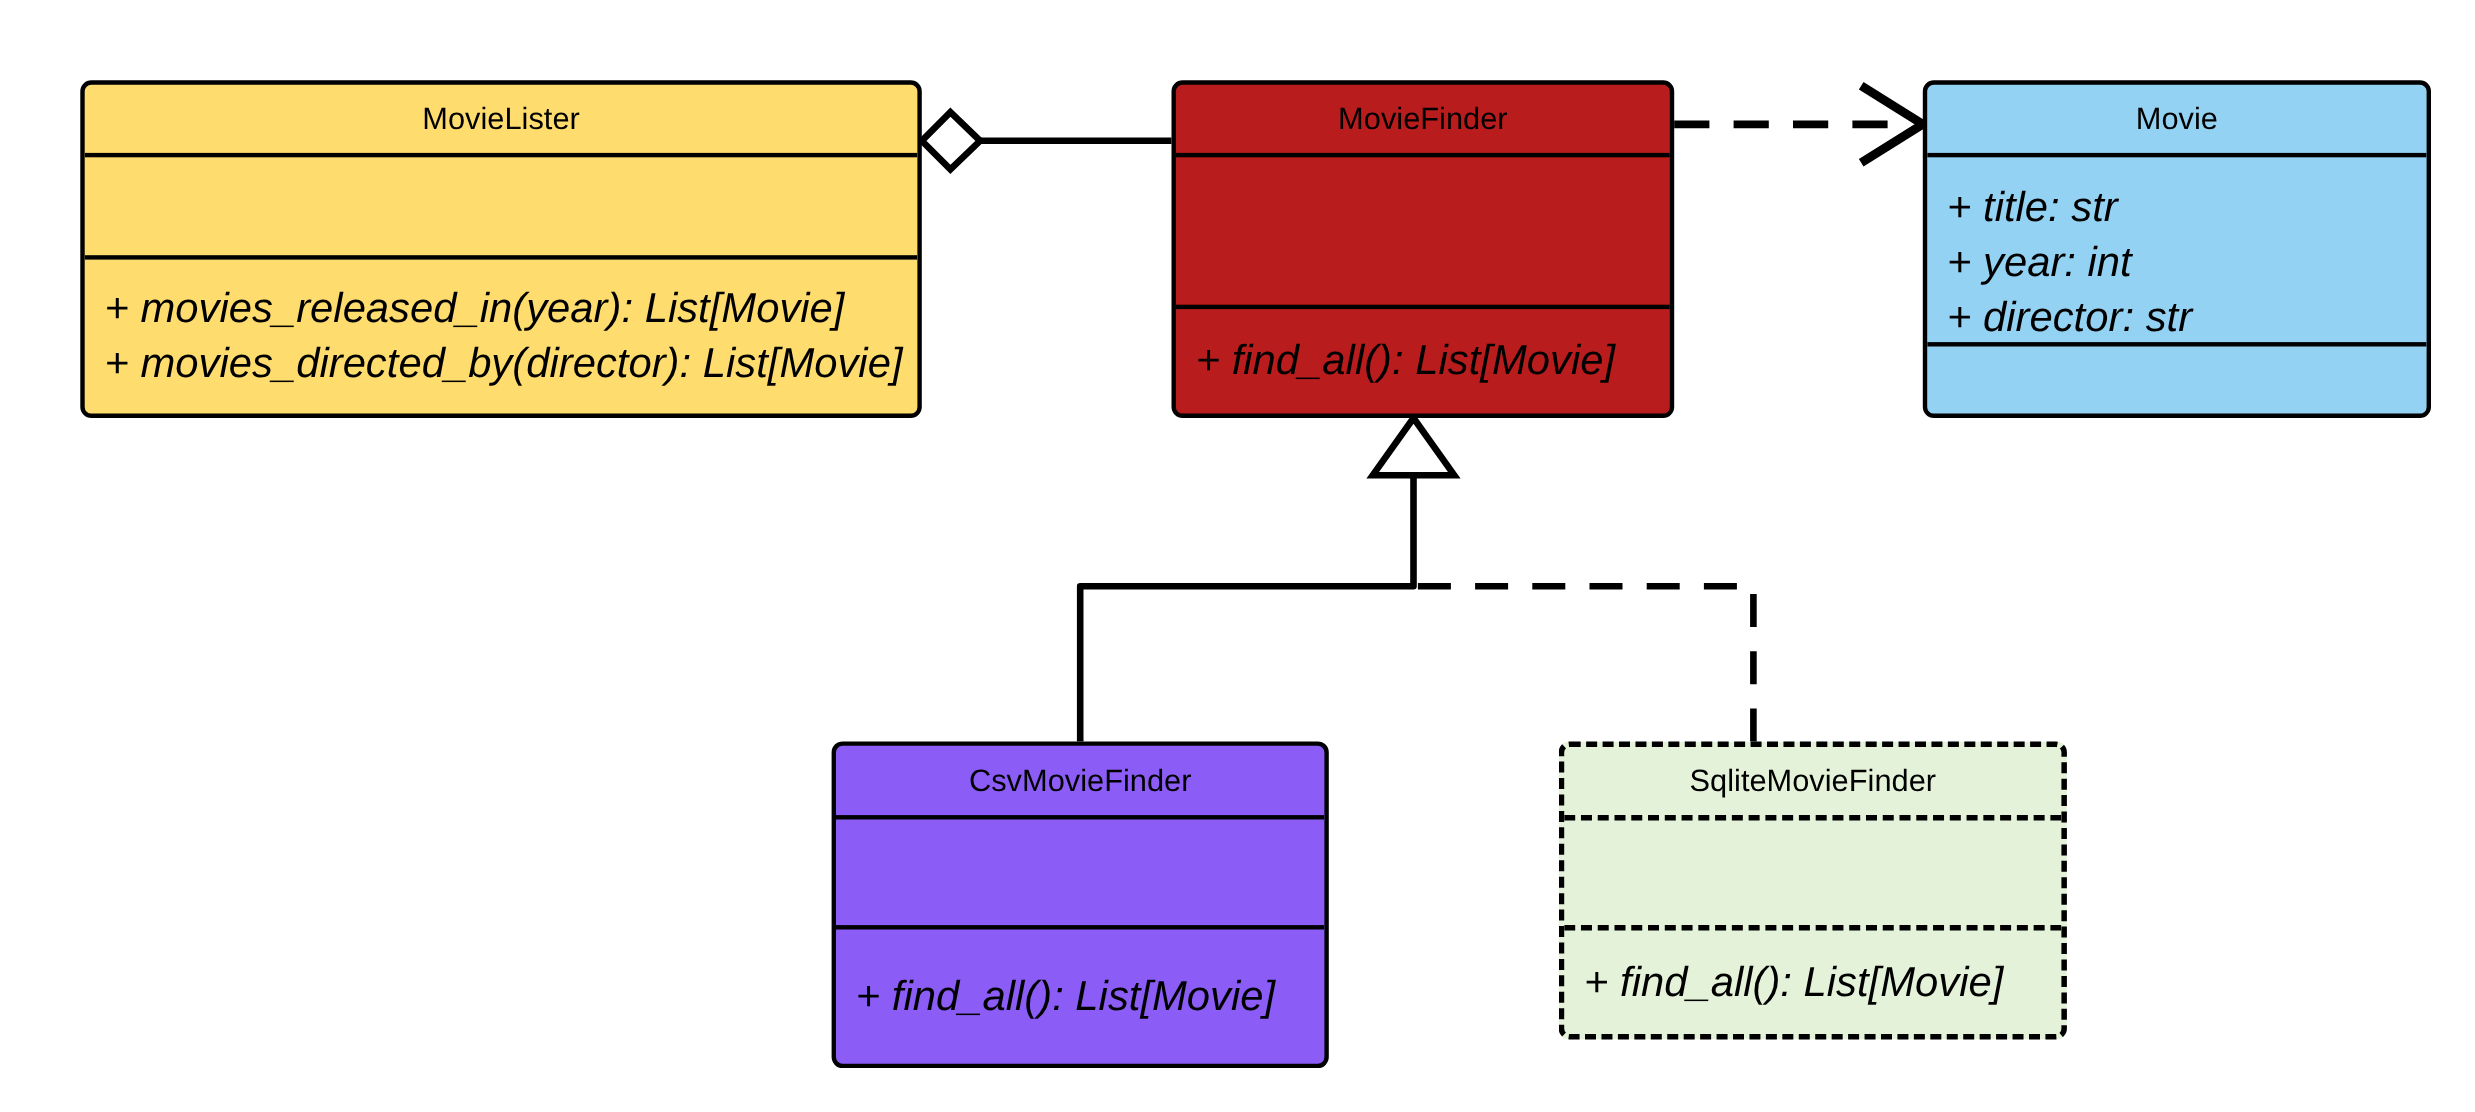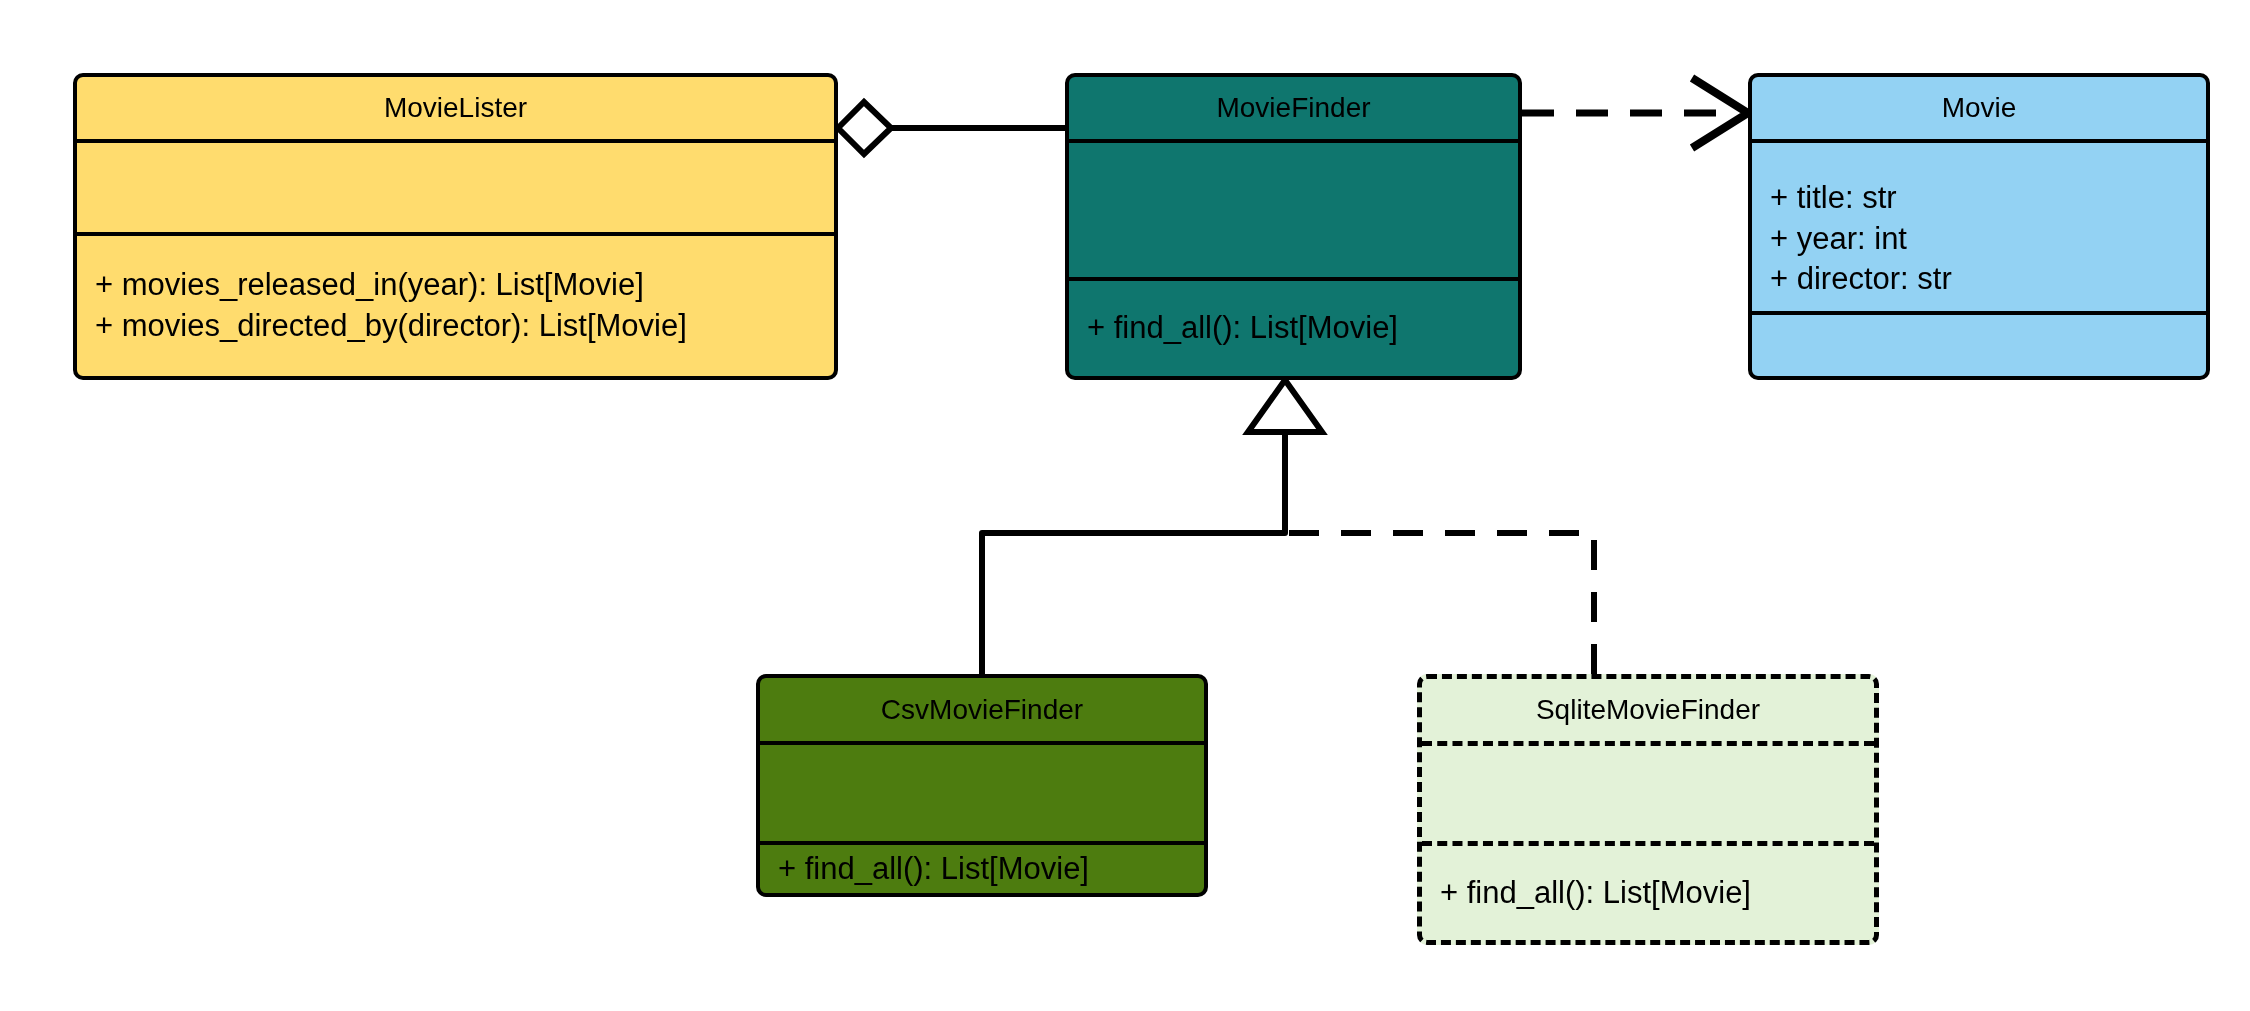--- a/index.html
+++ b/index.html
@@ -52,36 +52,37 @@
     border-bottom: 5px dashed #000000;
   }
   .class-name {
     text-align: center;
     font-size: 28px;
     color: #000000;
     line-height: 1.2;
     padding: 0 10px;
   }
   .member {
-    font-size: 31px;
+    font-size: 38px;
     color: #000000;
     line-height: 1.32;
     padding-left: 18px;
     white-space: nowrap;
+    font-style: italic;
   }
   .members-block {
     display: flex;
     flex-direction: column;
     justify-content: center;
   }
   
   #box-movielister   { left: 73px;   top: 73px;  width: 765px; height: 307px; background: #FFDC6E; }
-  #box-moviefinder   { left: 1065px; top: 73px;  width: 457px; height: 307px; background: #0f766e; }
+  #box-moviefinder   { left: 1065px; top: 73px;  width: 457px; height: 307px; background: #b91c1c; }
   #box-movie         { left: 1748px; top: 73px;  width: 462px; height: 307px; background: #93D2F3; gap: 24px; }
-  #box-csvmoviefinder{ left: 756px;  top: 674px; width: 452px; height: 223px; background: #4d7c0f; }
+  #box-csvmoviefinder{ left: 756px;  top: 674px; width: 452px; height: 297px; background: #8b5cf6; }
   #box-sqlitemoviefinder { left: 1417px; top: 674px; width: 462px; height: 271px; background: #E3F2D8; }
 </style>
 </head>
 <body>
 
 <div id="canvas">
 
   <svg id="edge-layer" viewBox="0 0 2250 1011" xmlns="http://www.w3.org/2000/svg">
 
     <g>

